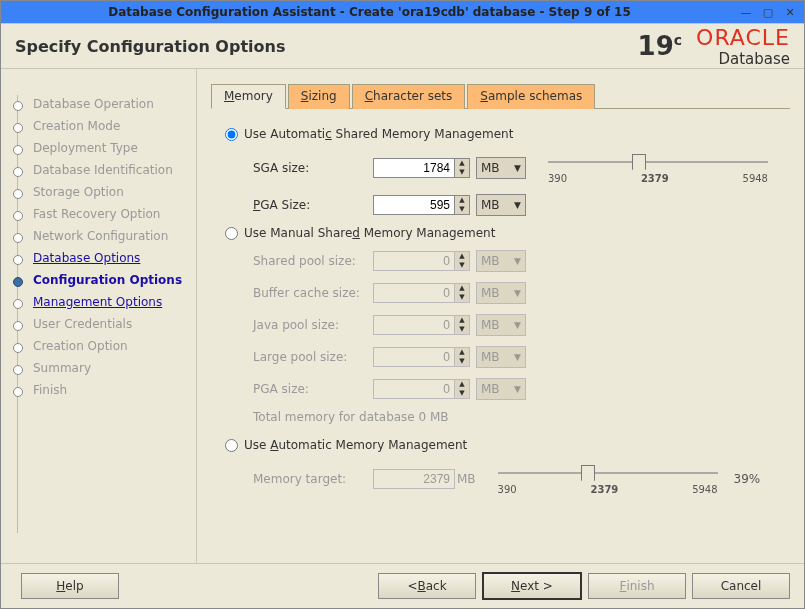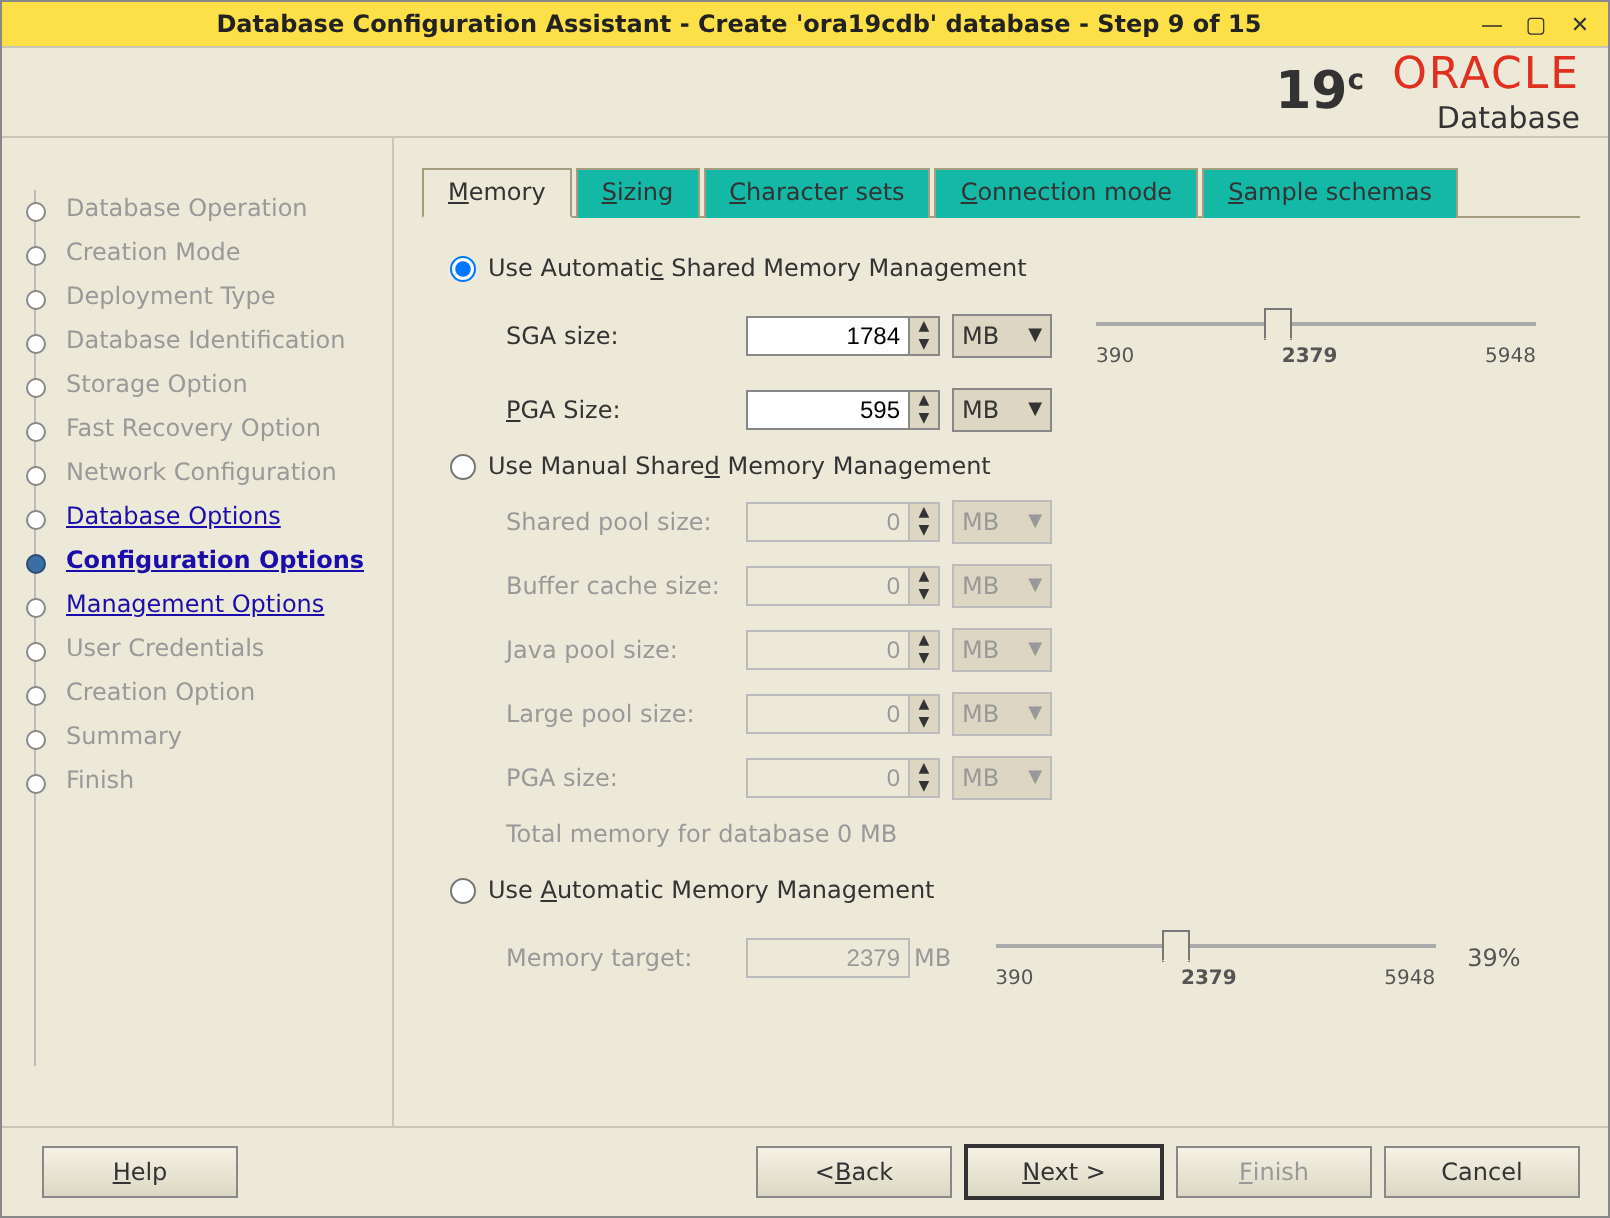--- a/index.html
+++ b/index.html
@@ -1,39 +1,39 @@
 <!DOCTYPE html>
 <html><head>
 <meta charset="utf-8">
 <style>
 html,body{margin:0;padding:0;font-family:"DejaVu Sans",Tahoma,sans-serif;font-size:12px;color:#333;background:#c0c0c0}
 .window{width:805px;height:609px;background:#ece9d8;border:1px solid #888;box-sizing:border-box;display:flex;flex-direction:column}
-.titlebar{height:22px;background:#fde047;border-bottom:1px solid #c9c6b7;display:flex;align-items:center;padding:0 6px}
+.titlebar{height:22px;background:#3b82f6;border-bottom:1px solid #c9c6b7;display:flex;align-items:center;padding:0 6px}
 .titlebar .title{flex:1;text-align:center;font-size:12px;font-weight:bold;color:#222}
 .titlebar .winbtn{width:16px;height:14px;margin-left:6px;display:flex;align-items:center;justify-content:center;cursor:pointer;font-size:11px;color:#333}
 .header{height:44px;display:flex;align-items:center;padding:0 14px;border-bottom:1px solid #c9c6b7}
 .header .pagetitle{font-size:16px;font-weight:bold;color:#333}
 .brand{margin-left:auto;display:flex;align-items:center}
 .brand .v{font-size:26px;font-weight:bold;color:#333}
 .brand .v sup{font-size:14px}
 .brand .oracle{color:#e03020;font-weight:normal;font-size:22px;margin-left:8px;letter-spacing:1px}
 .brand .db{color:#333;font-size:15px;position:relative;top:14px;left:-4px}
 .body{flex:1;display:flex;overflow:hidden}
 .sidebar{width:196px;border-right:1px solid #c9c6b7;padding:20px 8px 8px 12px;box-sizing:border-box}
 .step{display:flex;align-items:flex-end;height:22px;cursor:default;position:relative}
 .step .dot{width:8px;height:8px;border-radius:50%;border:1px solid #888;background:#fff;margin-right:10px;position:relative;z-index:2}
 .line{position:absolute;left:16px;top:26px;bottom:30px;width:1px;background:#bbb;z-index:1}
 .step.current .dot{background:#3a6ea5;border-color:#2a4a70}
 .step .lbl{font-size:12px;color:#999}
 .step.done .lbl{color:#999}
 .step.link .lbl{color:#1a0dab;text-decoration:underline;cursor:pointer}
-.step.current .lbl{font-weight:bold;color:#1a0dab;text-decoration:underline}
+.step.current .lbl{font-weight:bold;color:#1a0dab;}
 .content{flex:1;padding:14px 14px 0 14px;box-sizing:border-box;display:flex;flex-direction:column}
 .tabs{display:flex;border-bottom:1px solid #a59e7e}
-.tab{padding:4px 12px 5px 12px;font-size:12px;border:1px solid #a59e7e;border-bottom:none;background:#14b8a6;margin-right:2px;cursor:pointer;position:relative;top:1px}
+.tab{padding:4px 12px 5px 12px;font-size:12px;border:1px solid #a59e7e;border-bottom:none;background:#fdba74;margin-right:2px;cursor:pointer;position:relative;top:1px}
 .tab.active{background:#ece9d8;border-bottom:1px solid #ece9d8}
 .tabpanel{flex:1;padding:14px 6px 6px 14px;overflow:auto}
 .radio-row{display:flex;align-items:center;margin:4px 0 10px 0}
 .radio-row input[type=radio]{margin:0 6px 0 0}
 .formrow{display:flex;align-items:center;margin:4px 0 10px 28px}
 .formrow .fl{width:120px;font-size:12px}
 .formrow.disabled .fl{color:#999}
 .spin{display:flex;align-items:flex-end}
 .spin input{width:72px;height:18px;text-align:right;border:1px solid #888;border-right:none;padding:0 4px;font-size:12px}
 .spin .btns{display:flex;flex-direction:column;border:1px solid #888;background:#ddd6c3}
@@ -64,20 +64,21 @@
 
 <div class="window">
   <div class="titlebar">
     <div class="title">Database Configuration Assistant - Create 'ora19cdb' database - Step 9 of 15</div>
     <div class="winbtn">—</div>
     <div class="winbtn">▢</div>
     <div class="winbtn">✕</div>
   </div>
 
   <div class="header">
+    <div class="pagetitle">Specify Configuration Options</div>
     <div class="brand">
       <span class="v"><span>19</span><sup>c</sup></span>
       <div style="display:flex;flex-direction:column;align-items:flex-end;margin-left:6px">
         <span class="oracle">ORACLE</span>
         <span class="db" style="top:0;left:0">Database</span>
       </div>
     </div>
   </div>
 
   <div class="body">
@@ -141,21 +142,20 @@
             <span class="lbl">Finish</span>
           </div>
         </div>
     </div>
 
     <div class="content">
       <div class="tabs" id="tabs">
           <div class="tab active"><span class="underline-letter">M</span>emory</div>
           <div class="tab"><span class="underline-letter">S</span>izing</div>
           <div class="tab"><span class="underline-letter">C</span>haracter sets</div>
-          <div class="tab"><span class="underline-letter">C</span>onnection mode</div>
           <div class="tab"><span class="underline-letter">S</span>ample schemas</div>
         </div>
       <div class="tabpanel">
 
         <div class="radio-row">
           <input type="radio" checked="" style="">
           <span><span>Use Automati</span><span class="underline-letter">c</span><span> Shared Memory Management</span></span>
         </div>
 
         <div class="formrow">

